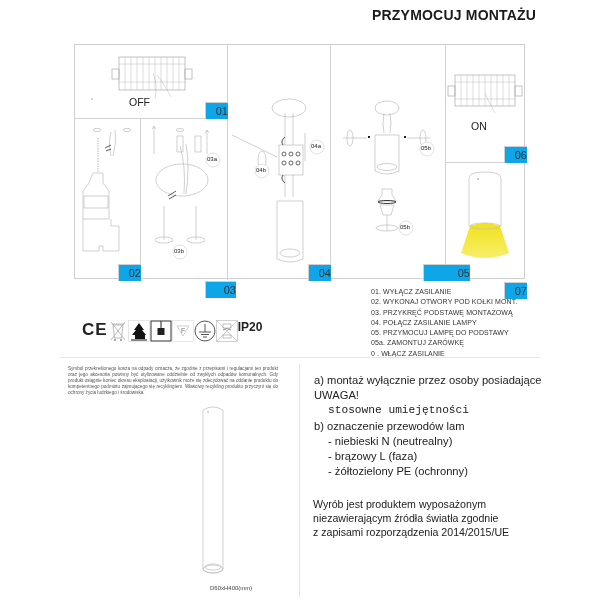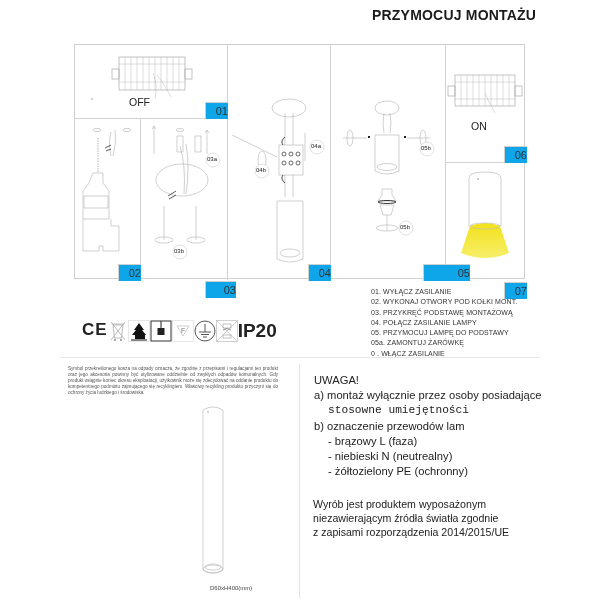--- a/index.html
+++ b/index.html
@@ -7,21 +7,21 @@
   .abs { position:absolute; }
   .title { left:372px; top:7px; font-size:14px; font-weight:bold; letter-spacing:0.2px; color:#1a1a1a; }
   .frame { left:74px; top:44px; width:451px; height:235px; border:1px solid #cfcfcf; box-sizing:border-box; }
   .vline { position:absolute; width:1px; background:#d2d2d2; }
   .hline { position:absolute; height:1px; background:#d2d2d2; }
   .stepnum { position:absolute; width:22px; height:16px; border-left:1px solid #cfcfcf; border-top:1px solid #cfcfcf; font-size:11px; color:#333; text-align:right; line-height:16px; background:#0ea5e9; }
   .label { position:absolute; font-size:10px; color:#222; }
   .steps { left:371px; top:287px; font-size:7px; line-height:10.3px; color:#333; letter-spacing:0.1px; }
   .steps div { white-space:nowrap; }
   .icons { left:82px; top:320px; height:22px; display:flex; }
-  .ip { font-size:19px; font-weight:bold; color:#222; }
+  .ip { font-size:12px; font-weight:bold; color:#222; }
   .sep { left:60px; top:357px; width:480px; height:1px; background:#e6e6e6; }
   .disposal { left:68px; top:366px; width:210px; font-size:4.6px; line-height:6px; color:#555; text-align:justify; }
   .divider { left:299px; top:364px; width:1px; height:234px; background:#e4e4e4; }
   .warn { left:314px; top:373px; font-size:11.2px; line-height:15.2px; color:#222; }
   .warn .ind1 { padding-left:14px;font-family:Liberation Mono, monospace; }
   .warn .ind2 { padding-left:14px; }
   .prod { left:313px; top:497px; font-size:10.6px; line-height:14px; color:#222; }
   .dim { left:210px; top:585px; font-size:6px; color:#444; }
   svg { display:block; }
 </style>
@@ -277,26 +277,26 @@
     <ellipse cx="15" cy="162" rx="8" ry="3"></ellipse>
     <ellipse cx="15" cy="164" rx="10" ry="4"></ellipse>
   </g>
   <circle cx="10" cy="7" r="0.7" fill="#888"></circle>
 </svg>
 <div class="abs dim">D60xH400(mm)</div>
 
 <div class="abs divider"></div>
 
 <div class="abs warn">
+  <div>a) montaż wyłącznie przez osoby posiadające</div>
   <div>UWAGA!</div>
-  <div>a) montaż wyłącznie przez osoby posiadające</div>
   <div class="ind1">stosowne umiejętności</div>
   <div>b) oznaczenie przewodów lam</div>
+  <div class="ind2">- niebieski N (neutrealny)</div>
   <div class="ind2">- brązowy L (faza)</div>
-  <div class="ind2">- niebieski N (neutrealny)</div>
   <div class="ind2">- żółtozielony PE (ochronny)</div>
 </div>
 
 <div class="abs prod">
   <div>Wyrób jest produktem wyposażonym</div>
   <div>niezawierającym źródła światła zgodnie</div>
   <div>z zapisami rozporządzenia 2014/2015/UE</div>
 </div>
 
 </body></html>

